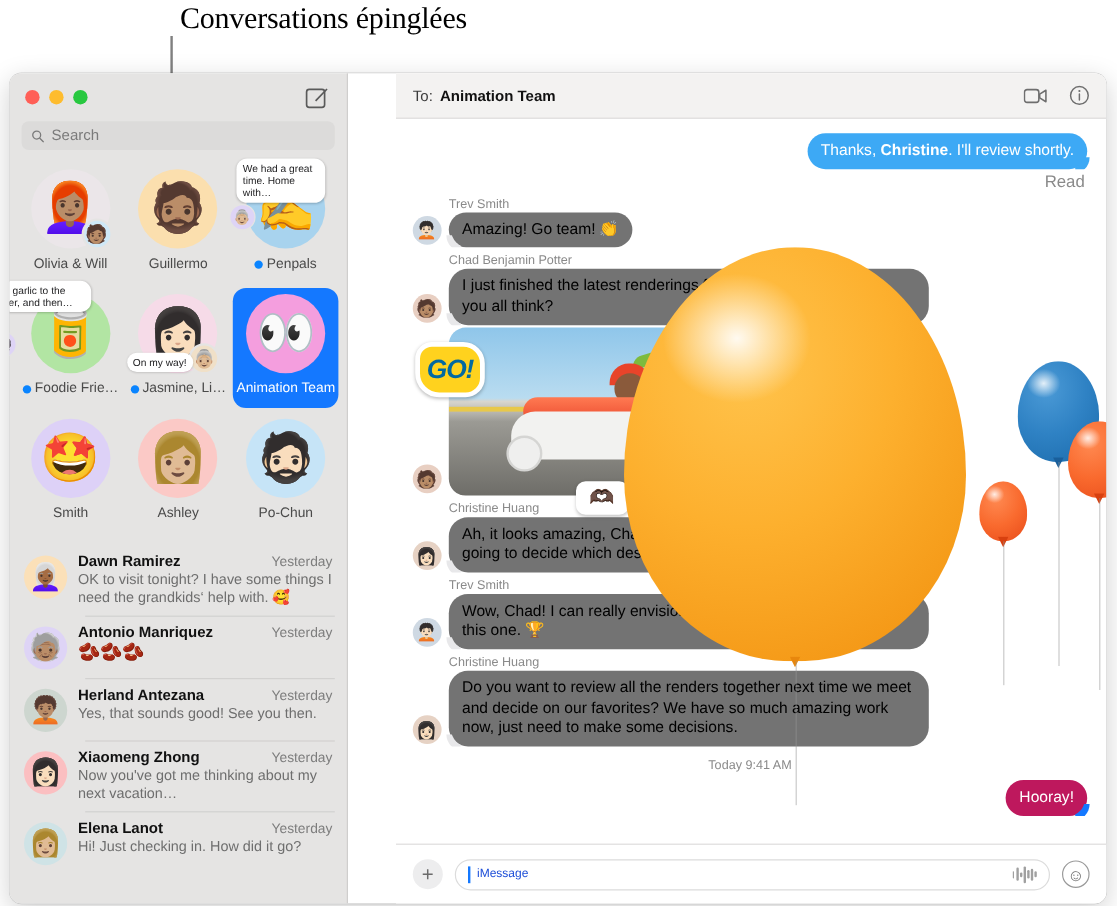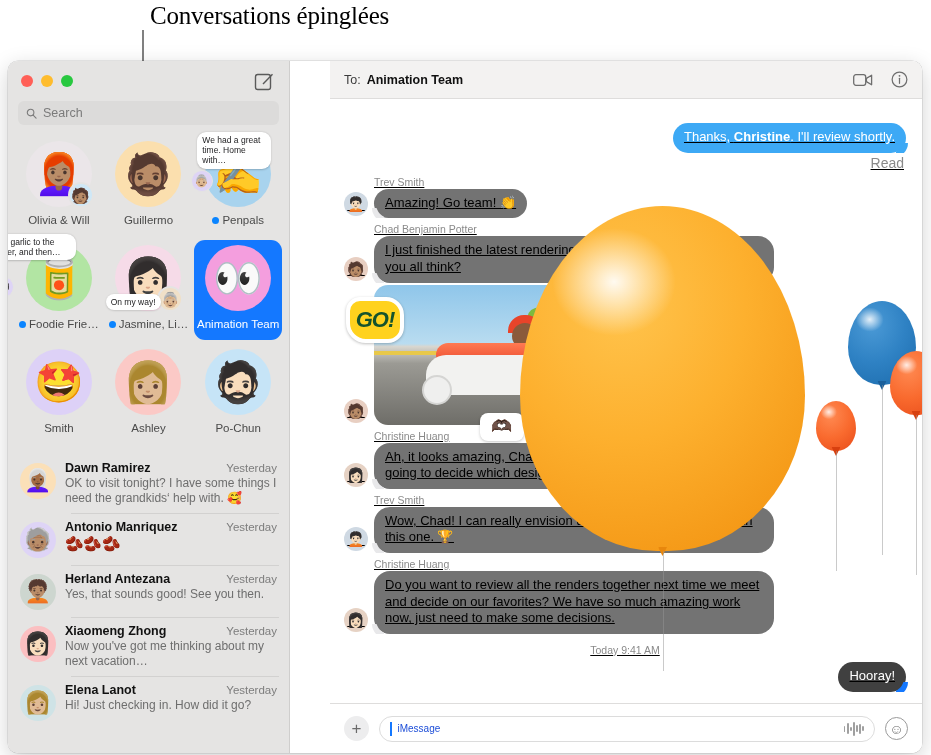--- a/index.html
+++ b/index.html
@@ -146,40 +146,40 @@
   .thread-head {
     height: 38px; flex: none; background: #f3f2f1;
     border-bottom: 0.5px solid #dedddc;
     display: flex; align-items: center; padding: 0 14px;
   }
   .to-label { font-size: 12.5px; color: #3c3c3c; }
   .to-value { font-size: 12.5px; color: #111; font-weight: bold; margin-left: 6px; }
   .head-actions { margin-left: auto; display: flex; align-items: center; gap: 18px; }
   .head-actions svg { cursor: pointer; }
 
-  .msgs { flex: 1; position: relative; overflow: hidden; padding: 24px 16px 2px 14px; text-decoration: underline; }
+  .msgs { flex: 1; position: relative; overflow: hidden; padding: 12px 16px 2px 14px; }
 
   .row { display: flex; margin-bottom: 2px; }
   .row.out { justify-content: flex-end; }
   .row.in { align-items: flex-end; gap: 6px; }
   .rowav {
     width: 24px; height: 24px; border-radius: 50%; flex: none;
     display: flex; align-items: center; justify-content: center;
     font-size: 14px; overflow: hidden; margin-bottom: 2px;
   }
   .sender {
     font-size: 10.5px; color: #8a8a8a; margin: 5px 0 1px 30px;
   }
   .bubble {
     max-width: 400px; border-radius: 16px; padding: 6px 11px 7px 11px;
     font-size: 13px; line-height: 1.28; position: relative;
   }
   .bubble.gray { background: #737373; color: #000; }
   .bubble.blue { background: #3da9f5; color: #fff; }
-  .bubble.blue2 { background: #404040; color: #fff; }
+  .bubble.blue2 { background: #be185d; color: #fff; }
   .bubble.blue b, .bubble.blue2 b { font-weight: bold; }
   .tail-r {
     position: absolute; right: -4px; bottom: 0; width: 14px; height: 14px;
     overflow: hidden;
   }
   .tail-r::after {
     content: ""; position: absolute; right: 6px; bottom: 0;
     width: 14px; height: 14px; border-radius: 0 0 14px 0;
     box-shadow: 4px 4px 0 0 var(--tc);
   }
@@ -235,21 +235,21 @@
     border-radius: 50%; background: #2e2e2e;
   }
   .sticker {
     position: absolute; z-index: 5;
     display: flex; align-items: center; justify-content: center;
   }
   .st-go {
     left: -28px; top: 12px; width: 58px; height: 46px;
     background: #ffd21e; border: 4px solid #fff; border-radius: 14px 18px 16px 20px;
     box-shadow: 0 1px 3px rgba(0,0,0,.25);
-    font-size: 22px; font-weight: bold; color: #14532d;
+    font-size: 22px; font-weight: bold; color: #0369a1;
     font-style: italic; letter-spacing: -1px;
   }
   .st-zoom {
     right: 14px; top: -6px; width: 48px; height: 28px;
     background: #49b4e8; border: 3px solid #fff; border-radius: 8px;
     box-shadow: 0 1px 3px rgba(0,0,0,.25);
     font-size: 15px; font-weight: bold; color: #9ee84a; font-style: italic;
     overflow: hidden;
   }
   .st-heart {

